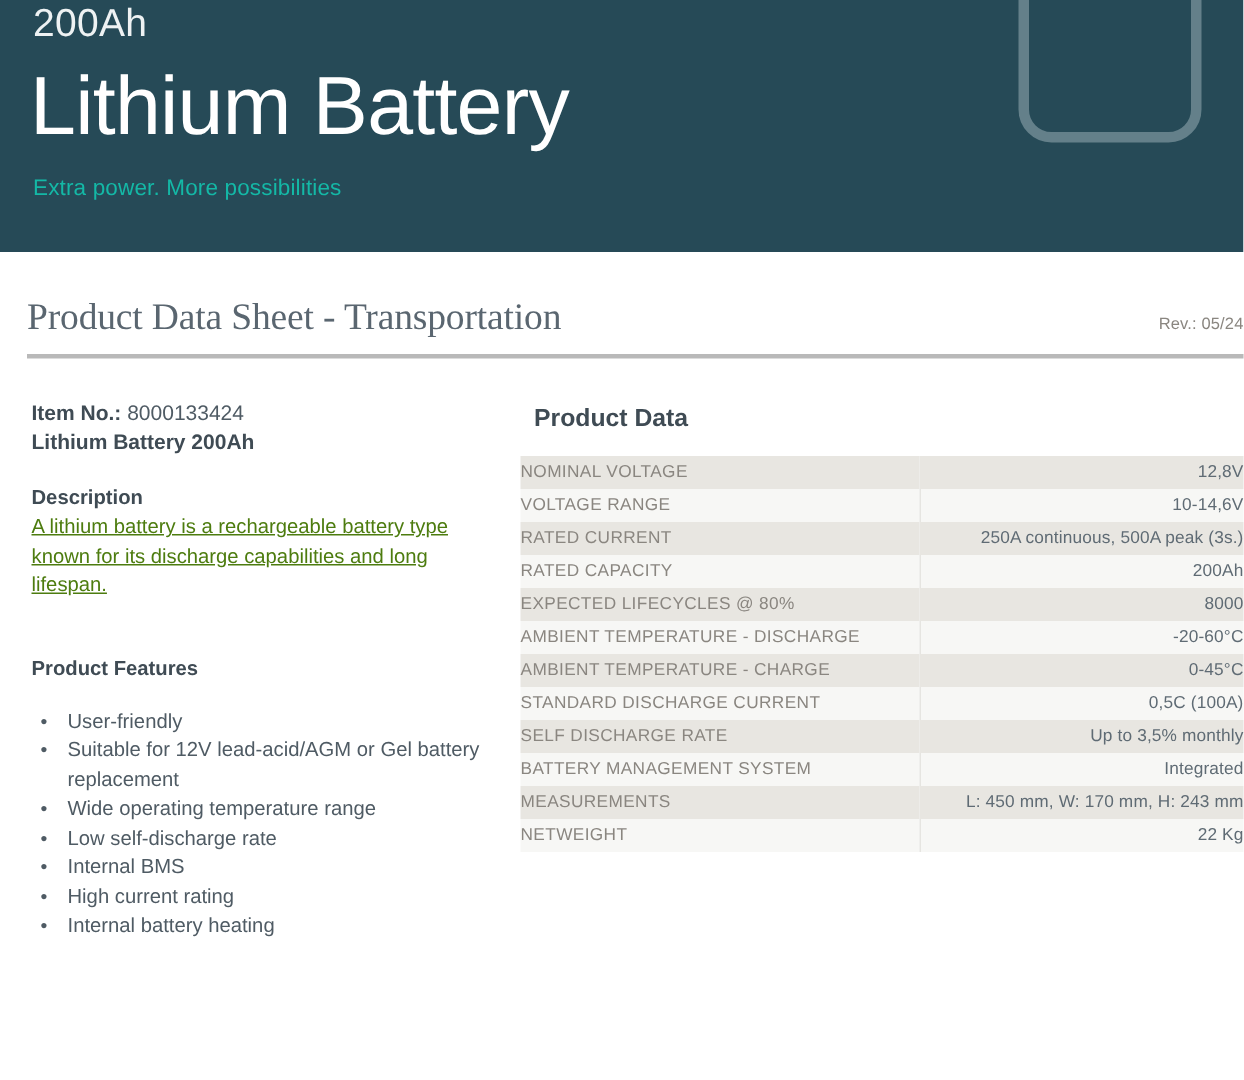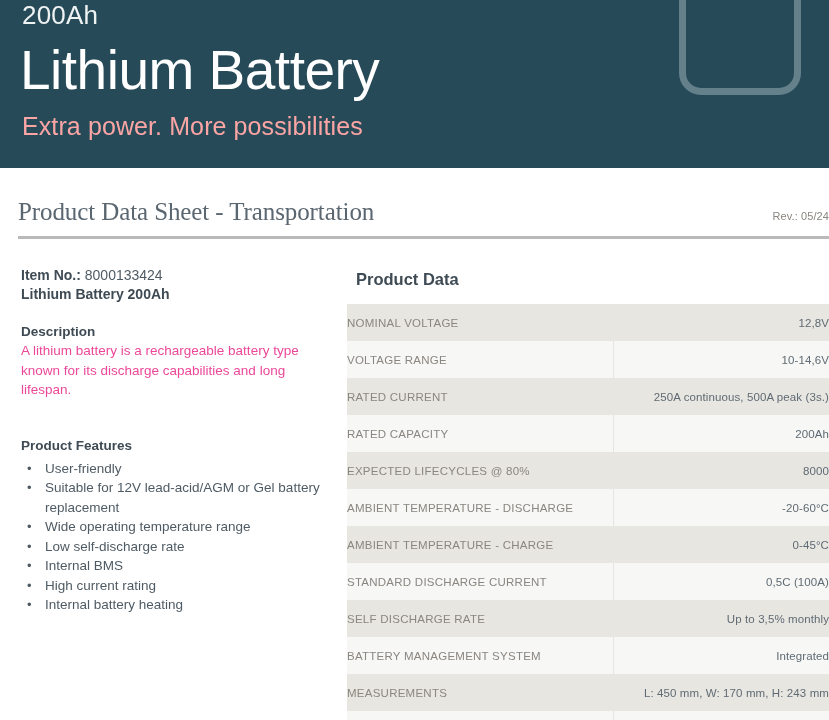--- a/index.html
+++ b/index.html
@@ -50,23 +50,23 @@
     letter-spacing: -0.5px;
     line-height: 64px;
     white-space: nowrap;
     text-align: right;
   }
 
   .hero-tagline {
     position: absolute;
     top: 112px;
     left: 0;
-    font-size: 25px;
-    font-weight: 400;
-    color: #fca5a5;
+    font-size: 15px;
+    font-weight: 400;
+    color: #14b8a6;
     letter-spacing: 0.1px;
     line-height: 28px;
     white-space: nowrap;
   }
 
   
   .battery-deco {
     position: absolute;
     right: 28px;
     top: -72px;
@@ -138,28 +138,29 @@
   .block-head {
     font-size: 13.5px;
     font-weight: 700;
     color: #3f4b54;
     line-height: 19px;
   }
 
   .para {
     font-size: 13.5px;
     line-height: 19.5px;
-    color: #ec4899;
+    color: #4d7c0f;
+    text-decoration: underline;
   }
 
   .gap-lg { height: 18px; }
 
   .features {
     list-style: none;
-    margin-top: 4px;
+    margin-top: 16px;
   }
 
   .features li {
     position: relative;
     font-size: 13.5px;
     line-height: 19.5px;
     color: #4f5b64;
     padding-left: 24px;
   }
 
@@ -188,21 +189,21 @@
     margin-bottom: 14px;
     padding-left: 9px;
   }
 
   .data-table {
     width: 482px;
     border-collapse: collapse;
     table-layout: fixed;
   }
 
-  .data-table tr { height: 37px; }
+  .data-table tr { height: 22px; }
 
   .data-table tr:nth-child(odd)  { background: #e8e6e1; }
   .data-table tr:nth-child(even) { background: #f7f7f5; }
 
   .data-table td {
     vertical-align: middle;
     padding: 0;
     border: none;
   }
 

